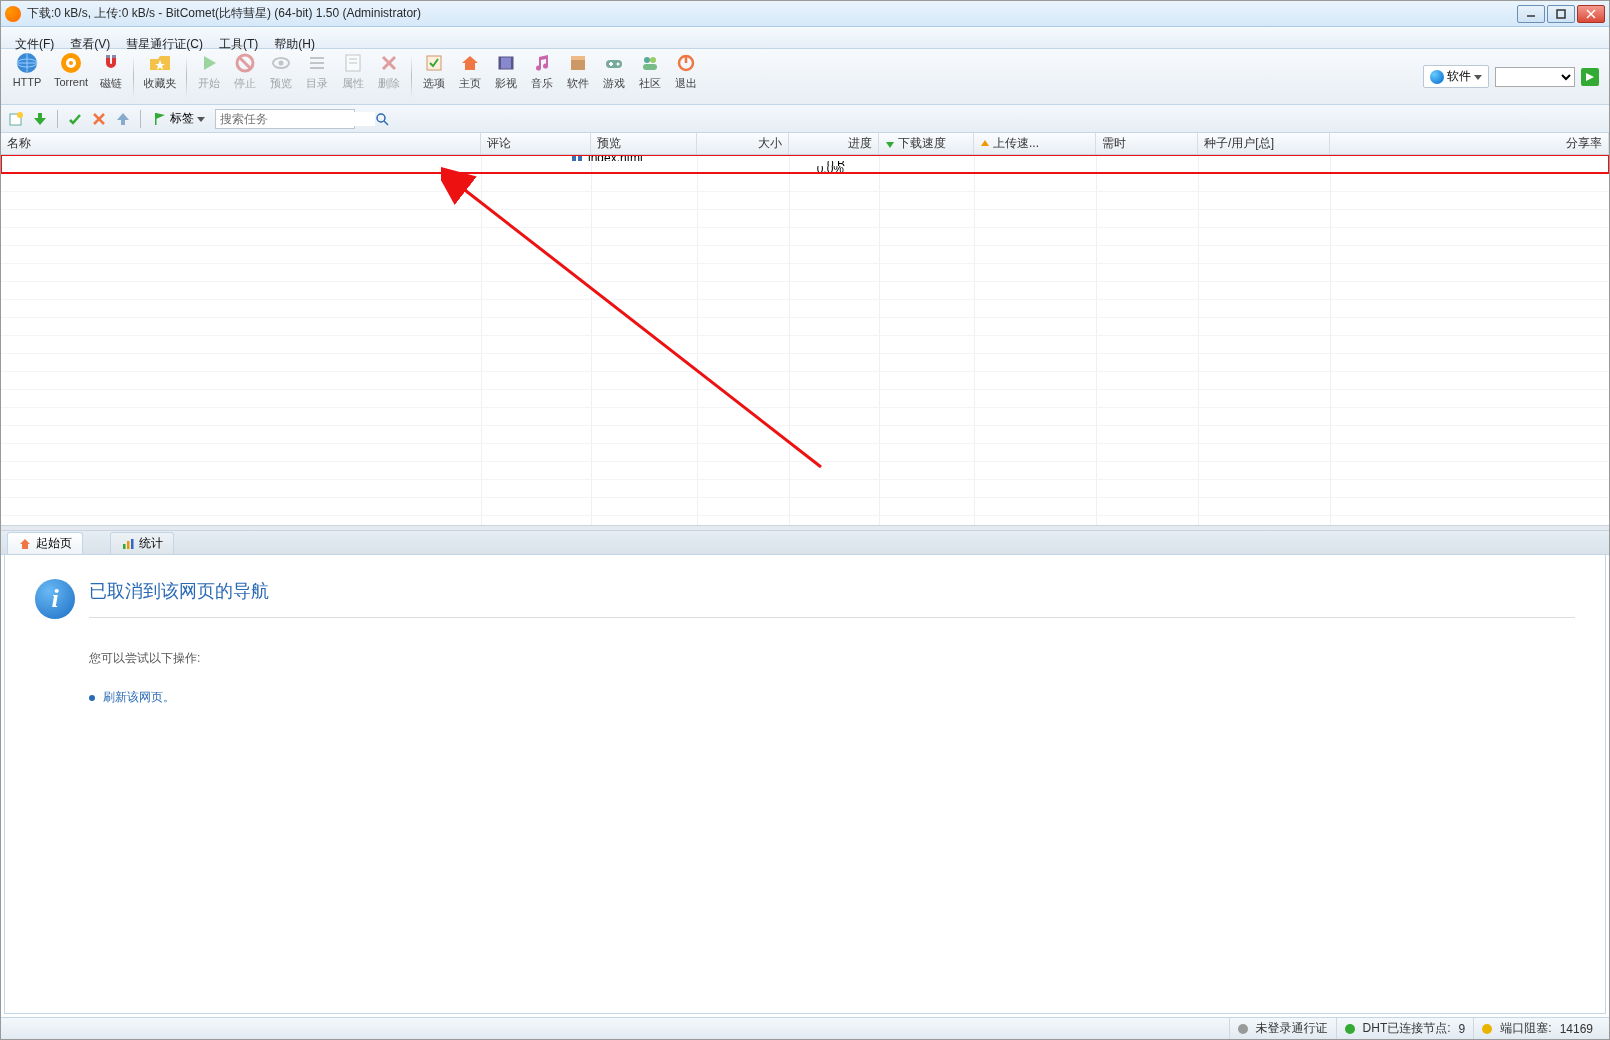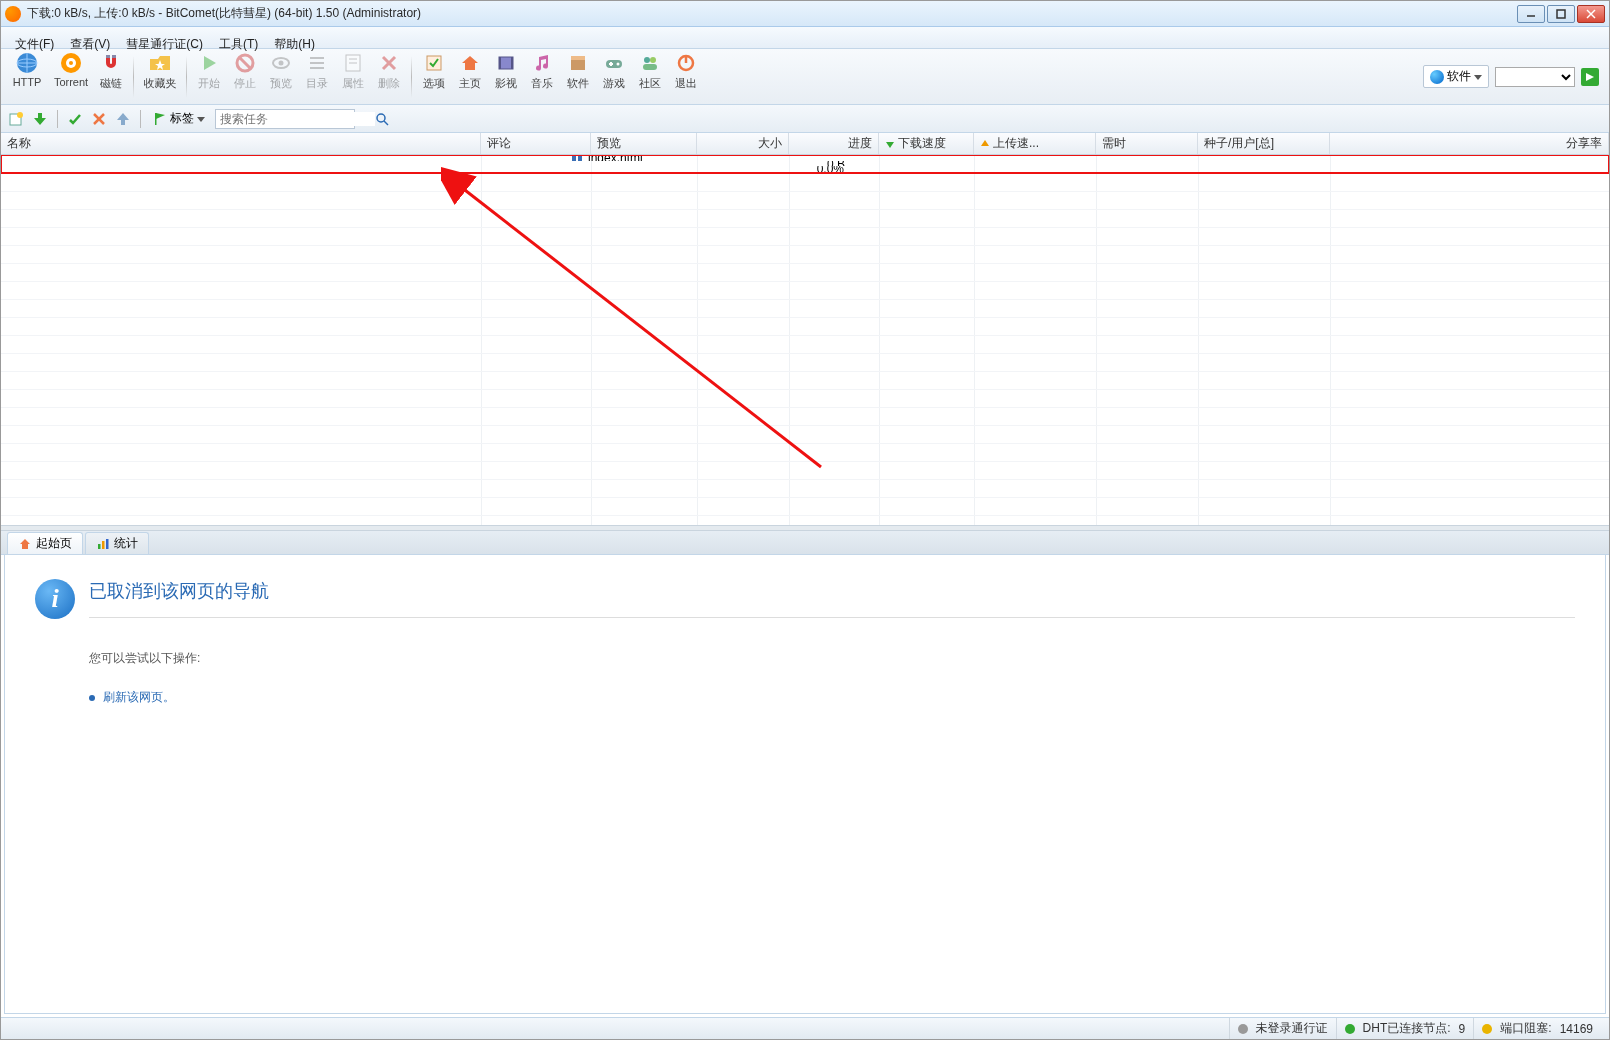--- a/index.html
+++ b/index.html
@@ -78,21 +78,21 @@
 
 .red-arrow { position:absolute; pointer-events:none; z-index:5;}
 
 
 .splitter { height:6px; background:#e4eaef; border-top:1px solid #c9d4de; border-bottom:1px solid #c9d4de; cursor:row-resize;}
 
 
 .bottompanel { display:flex; flex-direction:column; height:calc(1040px - 26px - 22px - 56px - 28px - 22px - 370px - 6px - 22px - 2px);}
 .tabs { height:24px; background:linear-gradient(#e6edf4,#d9e2ea); display:flex; align-items:flex-end; padding:0 6px; border-bottom:1px solid #c3d6e8; gap:2px;}
 .tab { height:22px; padding:0 10px; display:flex; align-items:center; gap:4px; background:linear-gradient(#fff,#eef3f8); border:1px solid #c3d6e8; border-bottom:none; border-radius:3px 3px 0 0; cursor:pointer; font-size:12px;}
-.tab.inactive { background:linear-gradient(#eef2f6,#dde5ec); }
+.tab.inactive { background:linear-gradient(#eef2f6,#dde5ec);margin-left:25px; }
 .tab .tico{width:14px;height:14px;}
 
 .pagecontent { flex:1; background:#fff; border:1px solid #c3d6e8; border-top:none; margin:0 3px 3px 3px; padding:24px 30px; overflow:auto;}
 .infoicon { width:40px; height:40px; border-radius:50%; background:radial-gradient(circle at 35% 30%,#6ab8f5,#1a6fc4); display:inline-flex; align-items:center; justify-content:center; color:#fff; font-family:Georgia; font-style:italic; font-size:26px; font-weight:bold; vertical-align:top; margin-right:14px;}
 .navmsg { display:flex; align-items:flex-start;}
 .navmsg .msgbody{flex:1;}
 .navtitle { font-size:18px; color:#2a6ab4; margin-bottom:32px; border-bottom:1px solid #ddd; padding-bottom:14px;}
 .navhint { color:#555; margin-bottom:22px;}
 .navlink { color:#2a6ab4; cursor:pointer; display:flex; align-items:center; gap:8px;}
 .navlink .bullet{width:6px;height:6px;background:#2a6ab4;border-radius:50%;}

